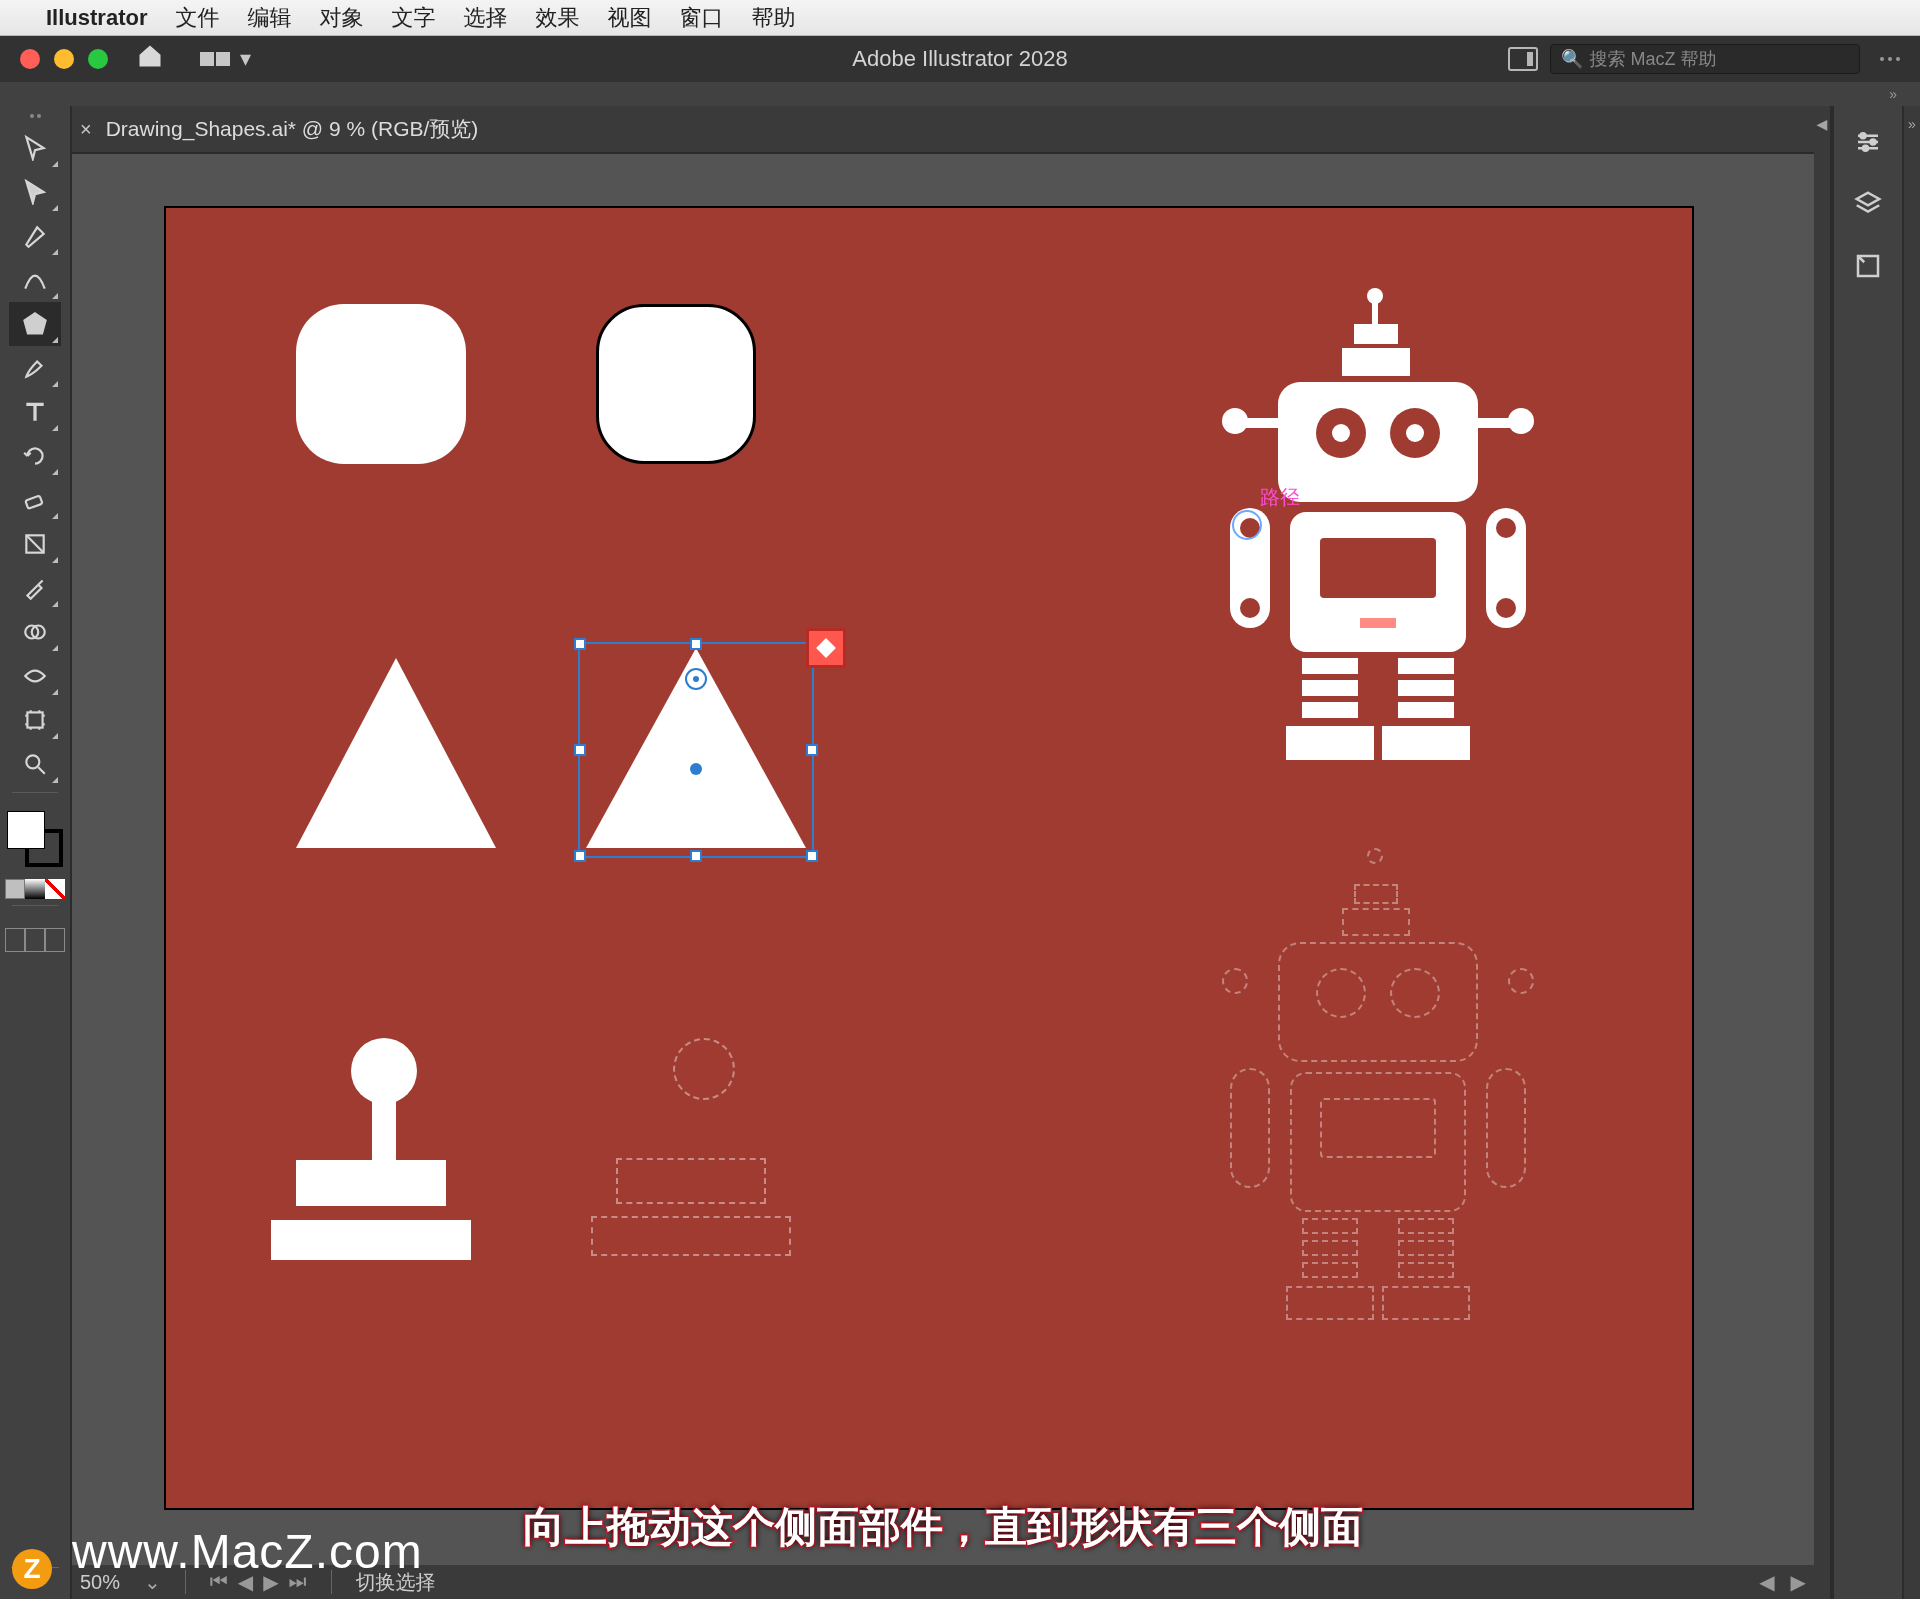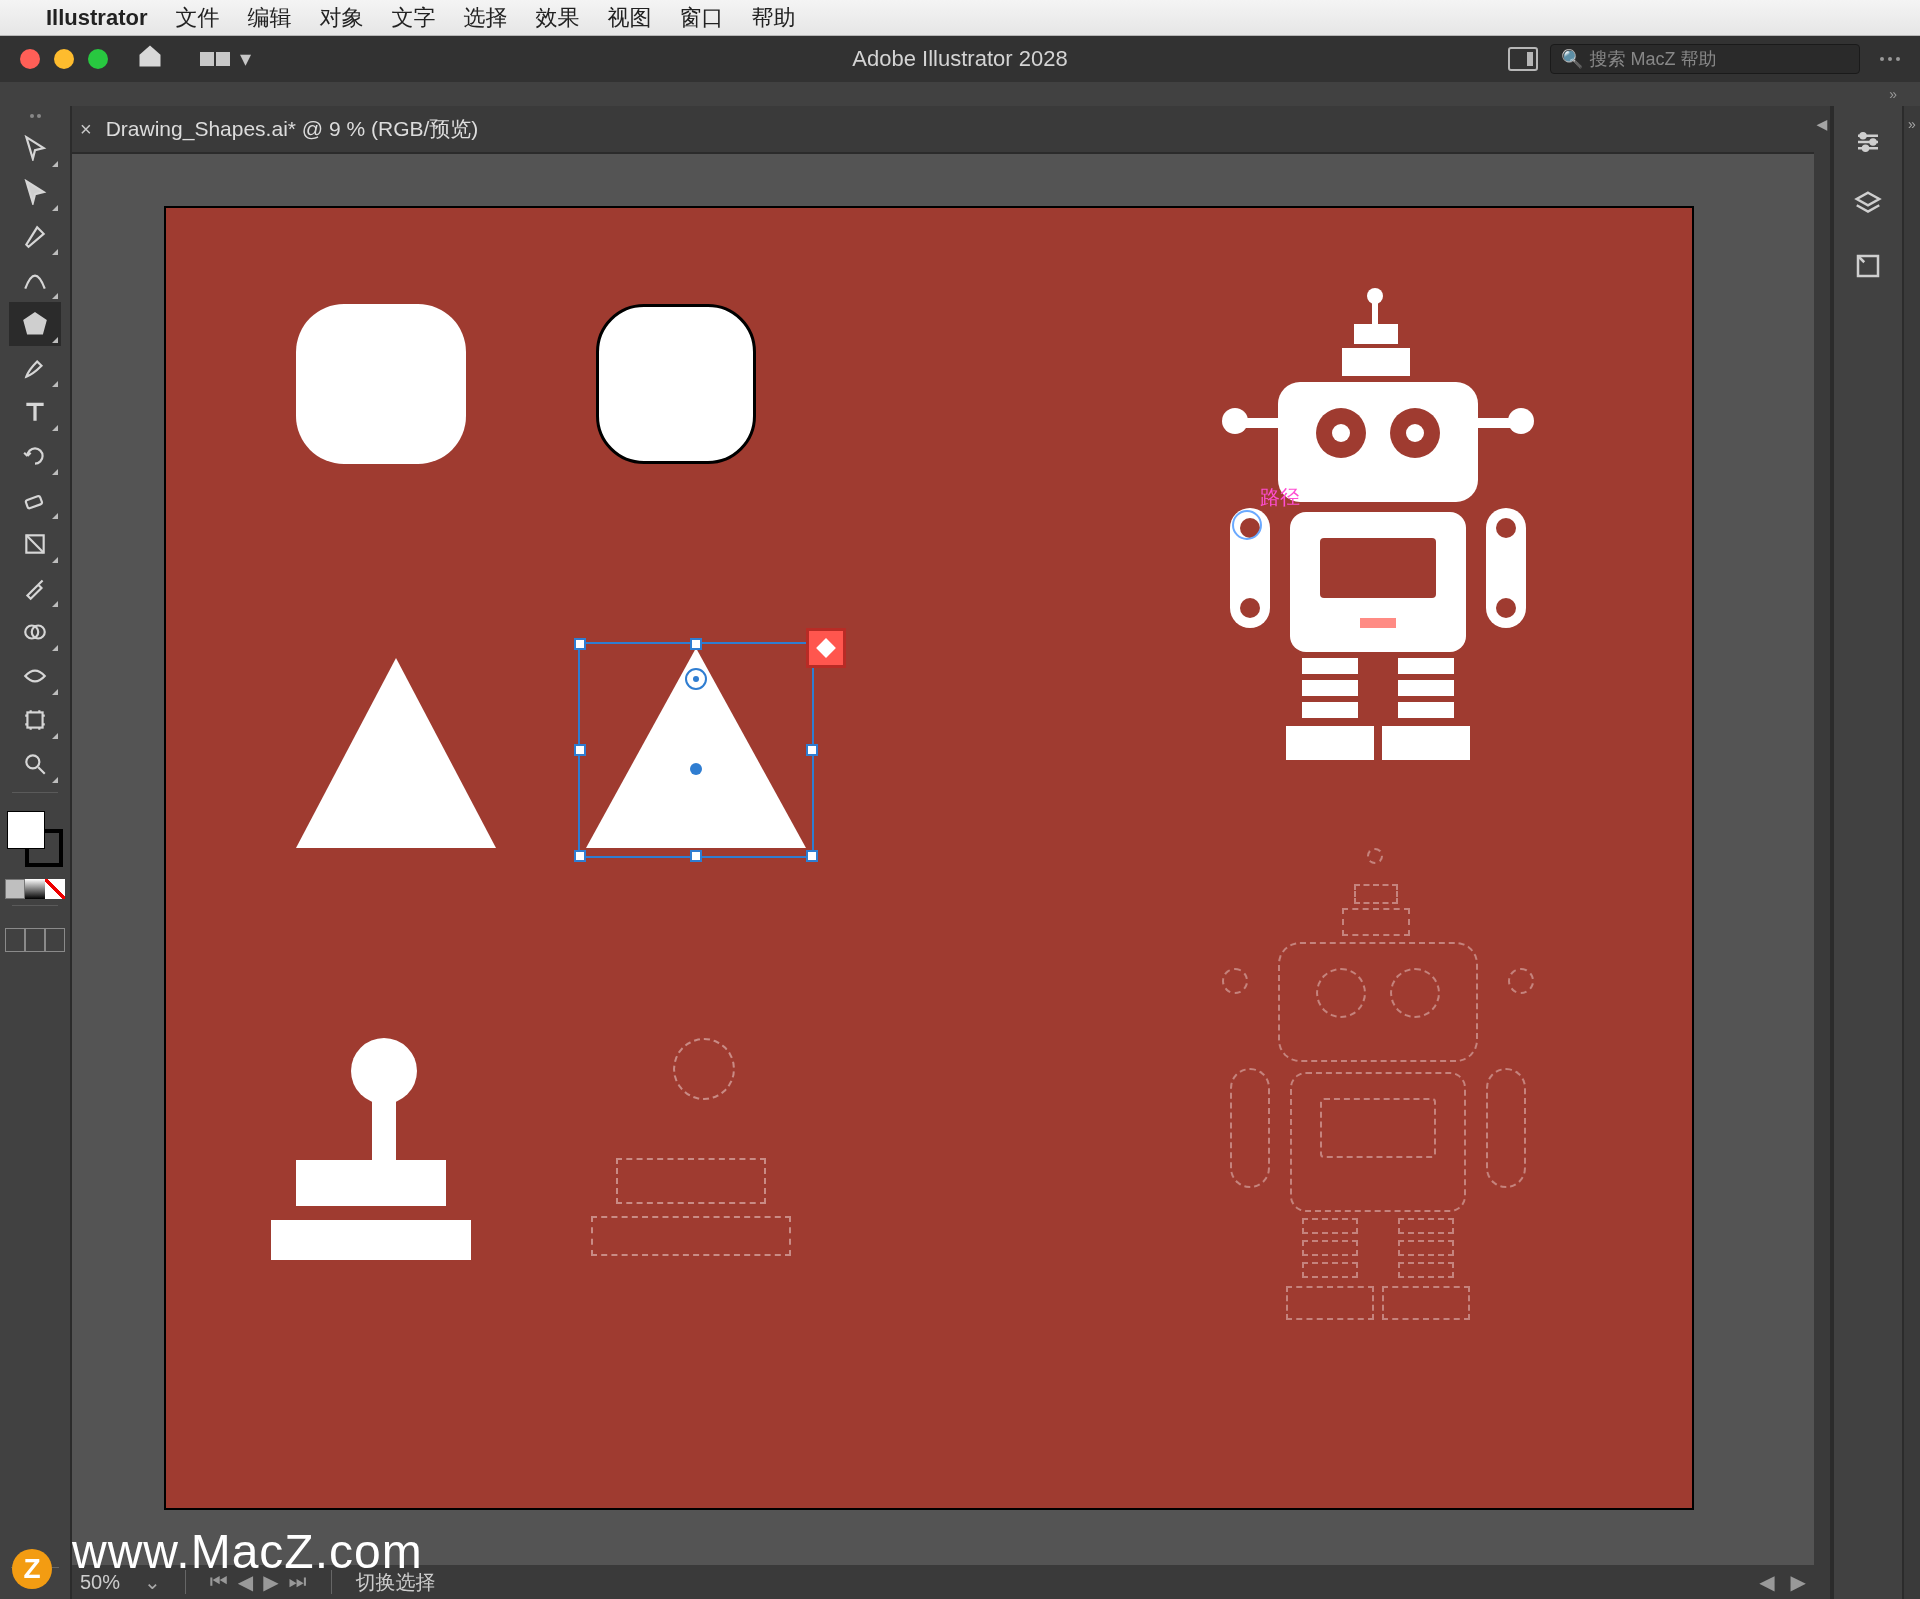--- a/index.html
+++ b/index.html
@@ -406,20 +406,21 @@
           <div class="piece" style="left:120px;top:392px;width:56px;height:16px"></div>
           <div class="piece" style="left:120px;top:414px;width:56px;height:16px"></div>
           <div class="piece" style="left:216px;top:370px;width:56px;height:16px"></div>
           <div class="piece" style="left:216px;top:392px;width:56px;height:16px"></div>
           <div class="piece" style="left:216px;top:414px;width:56px;height:16px"></div>
           <div class="piece" style="left:104px;top:438px;width:88px;height:34px"></div>
           <div class="piece" style="left:200px;top:438px;width:88px;height:34px"></div>
         </div>
       </div>
 
+      <div class="caption"><span>向上拖动这个侧面部件，直到形状有三个侧面</span></div>
     </div>
 
     <div class="statusbar">
       <span>50%</span>
       <span style="color:#aaa">⌄</span>
       <div class="sep"></div>
       <div class="nav-arrows">
         <span>⏮</span>
         <span>◀</span>
         <span>▶</span>

